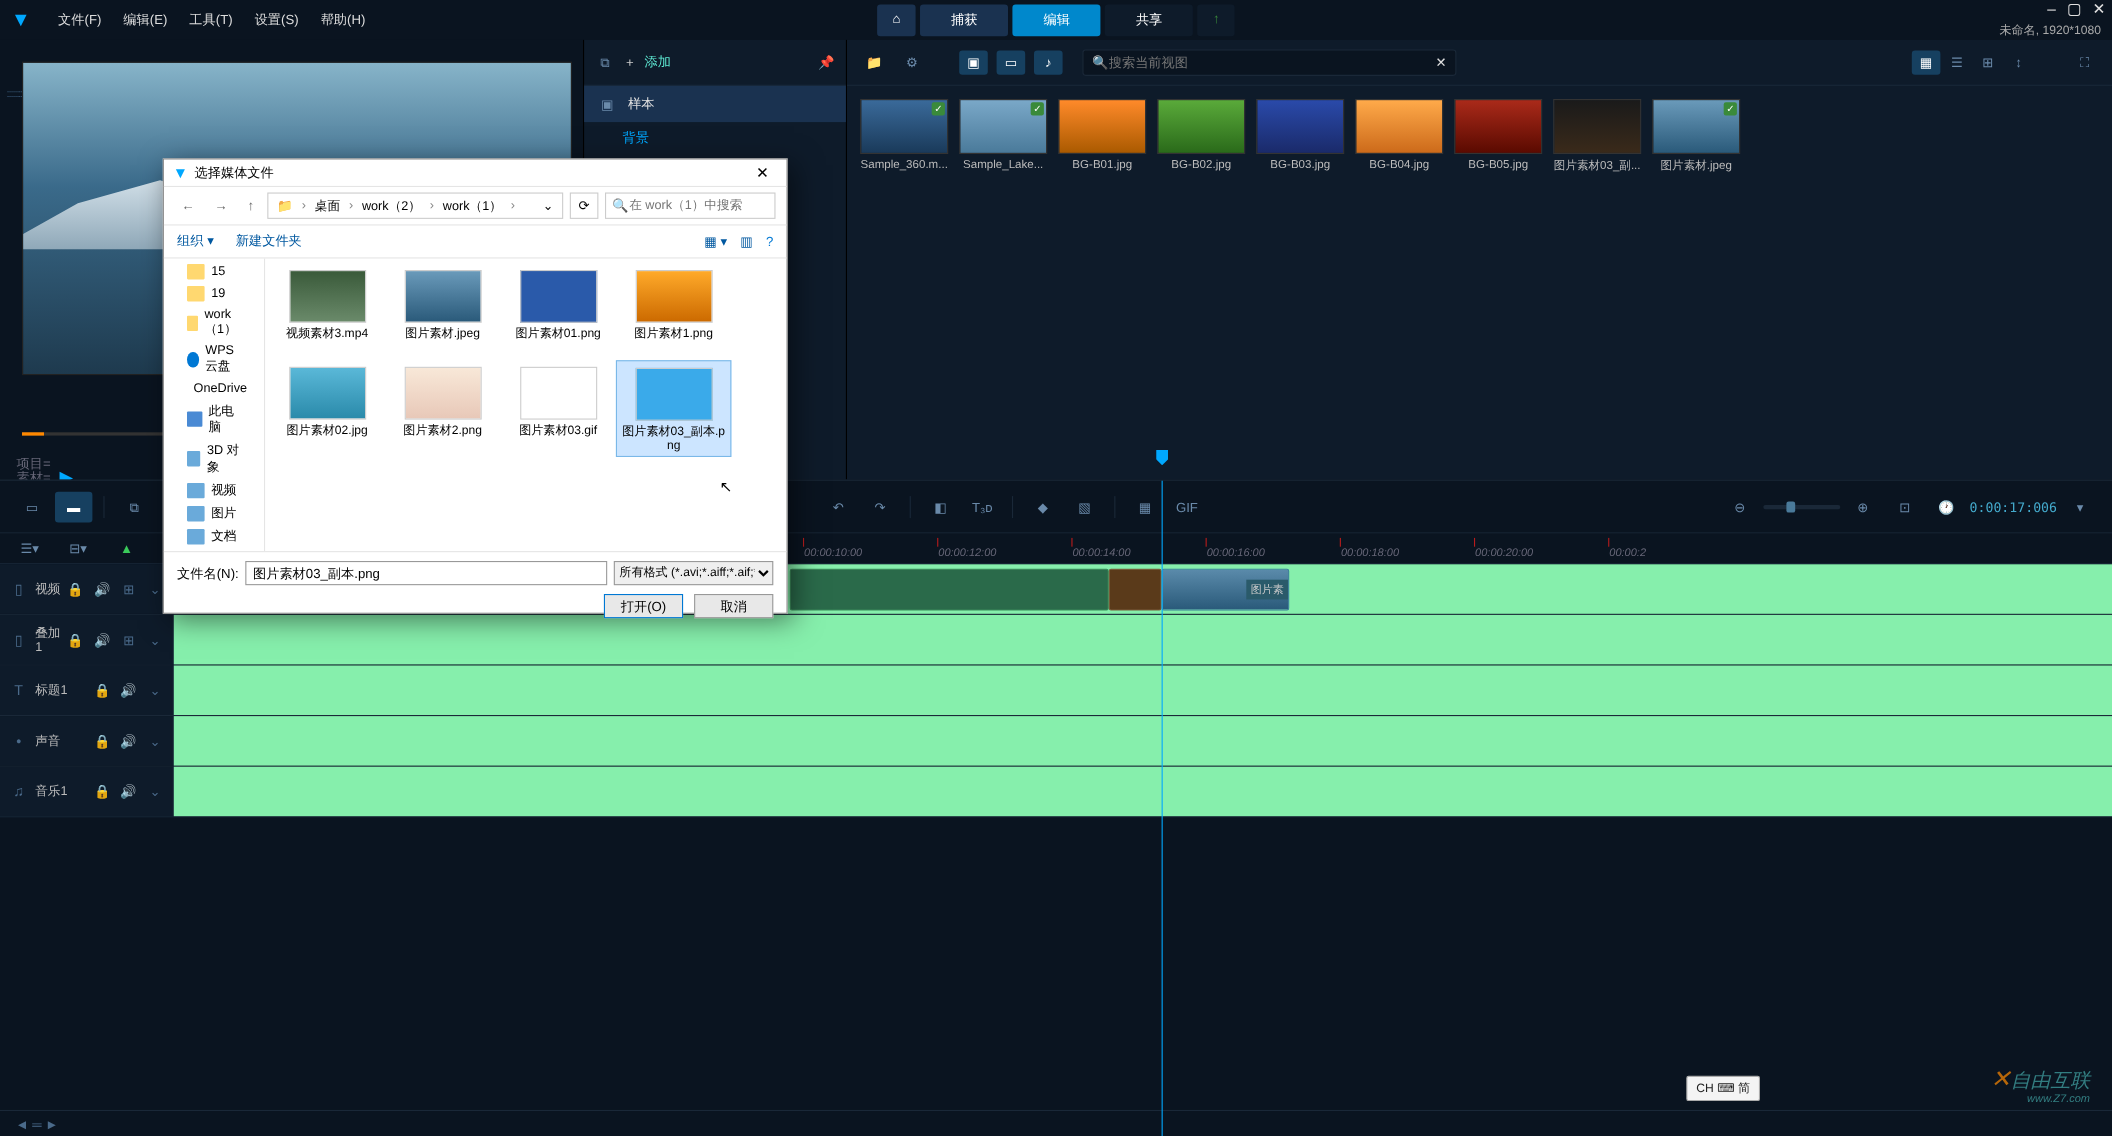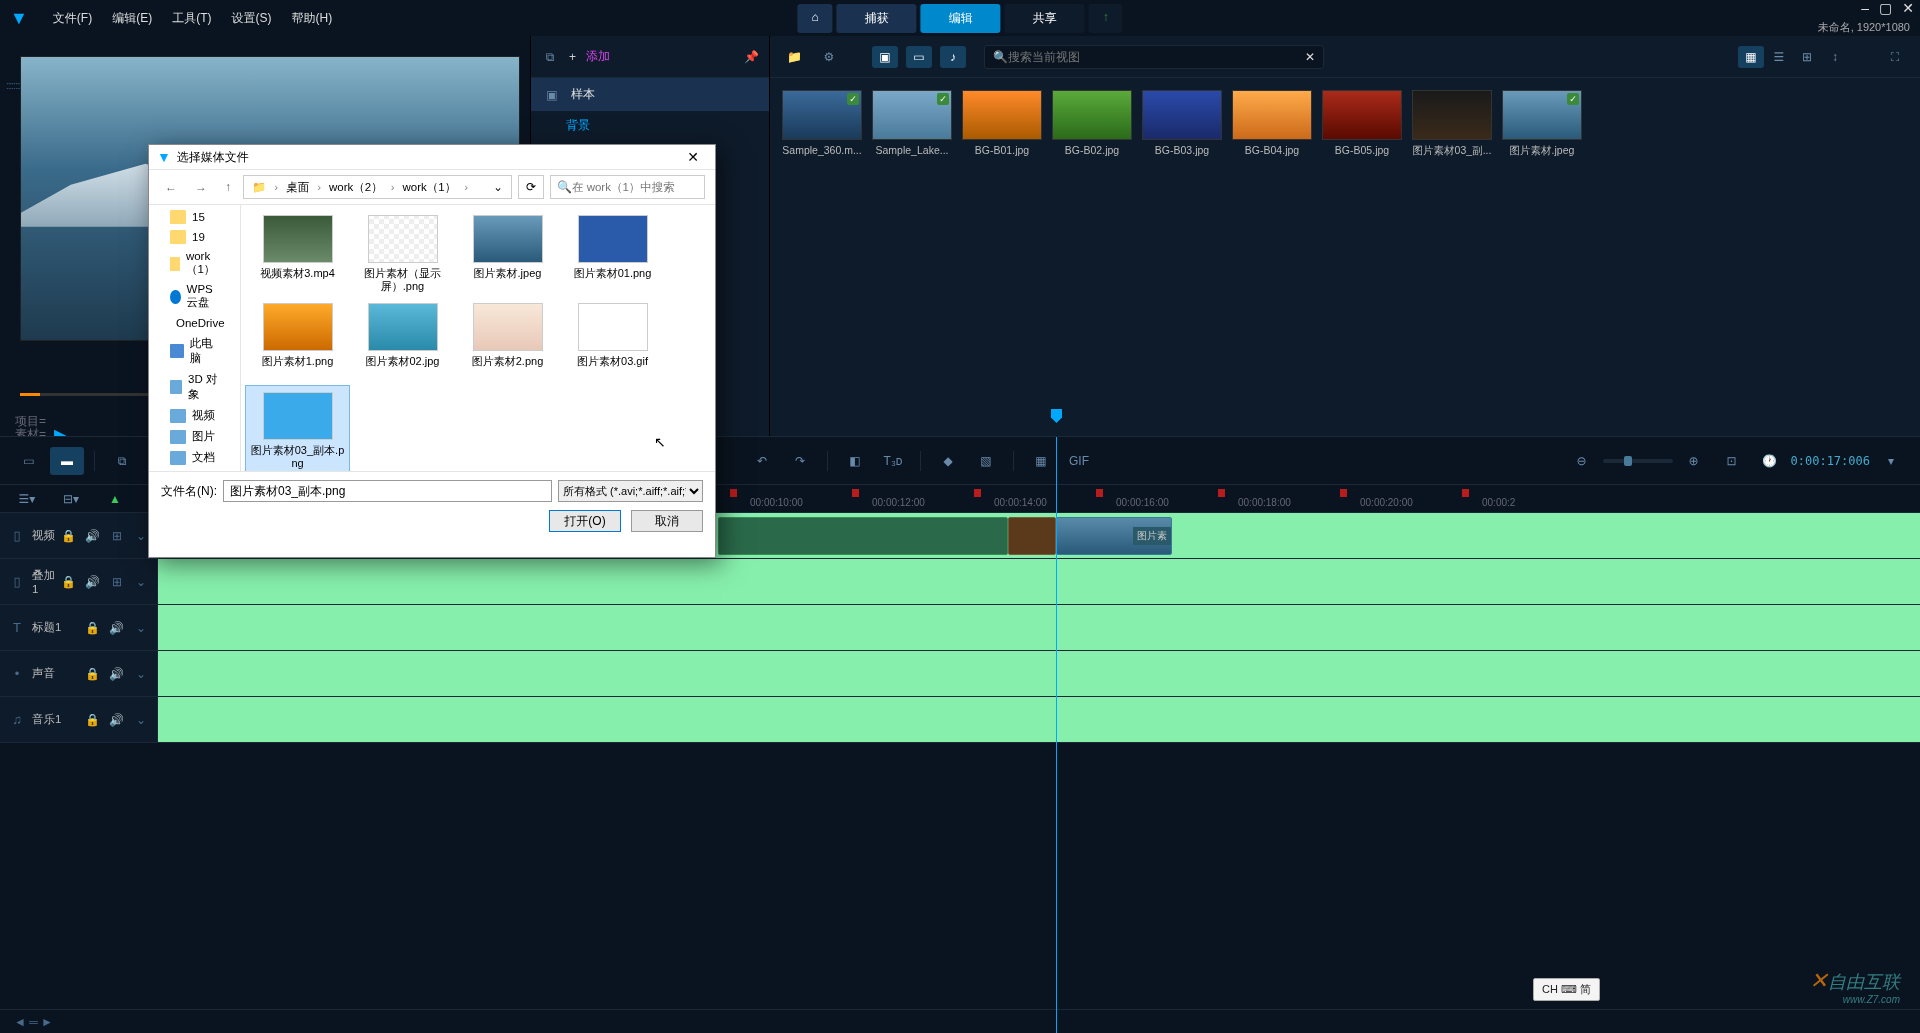--- a/index.html
+++ b/index.html
@@ -23,21 +23,21 @@
 .preview-image { width: 500px; height: 285px; background: linear-gradient(to bottom, #87b4c9 0%, #3a6a8a 40%, #1e3a4e 100%); position: relative; border: 1px solid #222; }
 .mountain { position: absolute; bottom: 40%; left: 0; right: 0; height: 70px; background: linear-gradient(to bottom, #d8e5ed, #8fa8b8); clip-path: polygon(0 80%, 10% 40%, 25% 10%, 40% 45%, 55% 15%, 70% 50%, 85% 30%, 100% 60%, 100% 100%, 0 100%); }
 .preview-bar { position: absolute; bottom: 40px; left: 20px; right: 20px; height: 3px; background: #333; }
 .preview-bar .prog { width: 20px; height: 3px; background: #ff8800; }
 .preview-controls { position: absolute; bottom: 6px; left: 15px; display: flex; align-items: center; gap: 8px; color: #667; }
 .play-btn { color: #00a8ff; font-size: 16px; }
 
 
 .mid-panel { width: 240px; background: #0e1b2a; border-left: 1px solid #000; border-right: 1px solid #000; }
 .mid-header { height: 42px; display: flex; align-items: center; border-bottom: 1px solid #1a2838; padding: 0 10px; gap: 10px; }
-.mid-add { color: #d946ef; }
+.mid-add { color: #5eead4; }
 .mid-tab-row { display: flex; align-items: center; padding: 8px 12px; gap: 10px; }
 .mid-icon { width: 18px; text-align: center; color: #6a8aaa; }
 .mid-text { flex: 1; }
 .mid-sample { background: #1a3250; }
 .mid-children { padding-left: 35px; }
 .mid-child { padding: 6px 0; color: #ccc; }
 .mid-child.sel { color: #00a8ff; }
 
 
 .media-panel { flex: 1; background: #0e1b2a; }
@@ -63,21 +63,21 @@
 .tl-btn.active { background: #164060; border-radius: 3px; color: #fff; }
 .tl-sep { width: 1px; height: 20px; background: #1a2838; margin: 0 6px; }
 .tl-right-group { margin-left: auto; display: flex; gap: 4px; align-items: center; }
 .tl-timecode { color: #4ac; font-size: 12px; font-family: monospace; }
 .tl-zoom-slider { width: 70px; height: 4px; background: #1a2838; border-radius: 2px; position: relative; }
 .tl-zoom-slider .knob { width: 8px; height: 10px; background: #4a7a9a; position: absolute; left: 30%; top: -3px; border-radius: 2px; }
 
 .tl-header-row { height: 28px; display: flex; border-bottom: 1px solid #1a2838; background: #0a1420; }
 .tl-track-header { width: 158px; display: flex; align-items: center; padding: 0 10px; gap: 10px; }
 .tl-ruler { flex: 1; display: flex; position: relative; font-size: 10px; color: #667; }
-.tl-ruler .tick { position: absolute; top: 4px; border-left: 7px solid #b91c1c; height: 6px; padding-left: 13px; padding-top: 8px; }
+.tl-ruler .tick { position: absolute; top: 4px; border-left: 1px solid #b91c1c; height: 6px; padding-left: 0; padding-top: 8px; font-style: italic; }
 
 .tl-tracks { }
 .tl-track { height: 46px; display: flex; border-bottom: 1px solid #1a2838; }
 .tl-track .hdr { width: 158px; background: #0e1b2a; border-right: 1px solid #1a2838; display: flex; align-items: center; padding: 0 6px; gap: 4px; }
 .tl-track .hdr .icon { width: 22px; text-align: center; color: #4a6a8a; font-size: 13px; }
 .tl-track .hdr .name { flex: 1; font-size: 11.5px; color: #bbb; }
 .tl-track .hdr .tbtn { width: 20px; text-align: center; color: #4a6a8a; font-size: 12px; cursor: pointer; }
 .tl-track .lane { flex: 1; position: relative; background: #86efac; }
 .clip { position: absolute; top: 4px; height: 38px; border-radius: 2px; overflow: hidden; }
 .clip.green { background: #2a6a4a; border: 1px solid #3a8a5a; }
@@ -400,20 +400,29 @@
       <span>work（1）</span>
         <span class="sep">›</span>
       <span style="margin-left:auto">⌄</span>
     </div>
     <div class="refresh">⟳</div>
     <div class="search">
       <span>🔍</span>
       <input placeholder="在 work（1）中搜索" style="">
     </div>
   </div>
+  <div class="fd-toolbar">
+    <span><span>组织</span> ▾</span>
+    <span>新建文件夹</span>
+    <div class="right">
+      <span>▦ ▾</span>
+      <span>▥</span>
+      <span style="color:#0078d4">?</span>
+    </div>
+  </div>
   <div class="fd-body">
     <div class="fd-sidebar" id="fd-sidebar">
         <div class="fd-side-item">
           <span class="fi-icon fi-folder"></span>
           <span>15</span>
         </div>
         <div class="fd-side-item">
           <span class="fi-icon fi-folder"></span>
           <span>19</span>
         </div>
@@ -459,24 +468,20 @@
         </div>
         <div class="fd-side-item sel">
           <span class="fi-icon fi-generic"></span>
           <span>桌面</span>
         </div>
       </div>
     <div class="fd-files" id="fd-files">
       <div class="fd-file">
           <div class="thumb" style="background:linear-gradient(#3a5a3a,#6a8a6a)"></div>
           <div class="fname">视频素材3.mp4</div>
-        </div>
-        <div class="fd-file">
-          <div class="thumb" style="background:repeating-conic-gradient(#eee 0 25%, #fff 0 50%) 0/10px 10px"></div>
-          <div class="fname">图片素材（显示屏）.png</div>
         </div>
         <div class="fd-file">
           <div class="thumb" style="background:linear-gradient(#6a9aba,#2a5a7a)"></div>
           <div class="fname">图片素材.jpeg</div>
         </div>
         <div class="fd-file">
           <div class="thumb" style="background:#2a5aaa"></div>
           <div class="fname">图片素材01.png</div>
         </div>
         <div class="fd-file">

